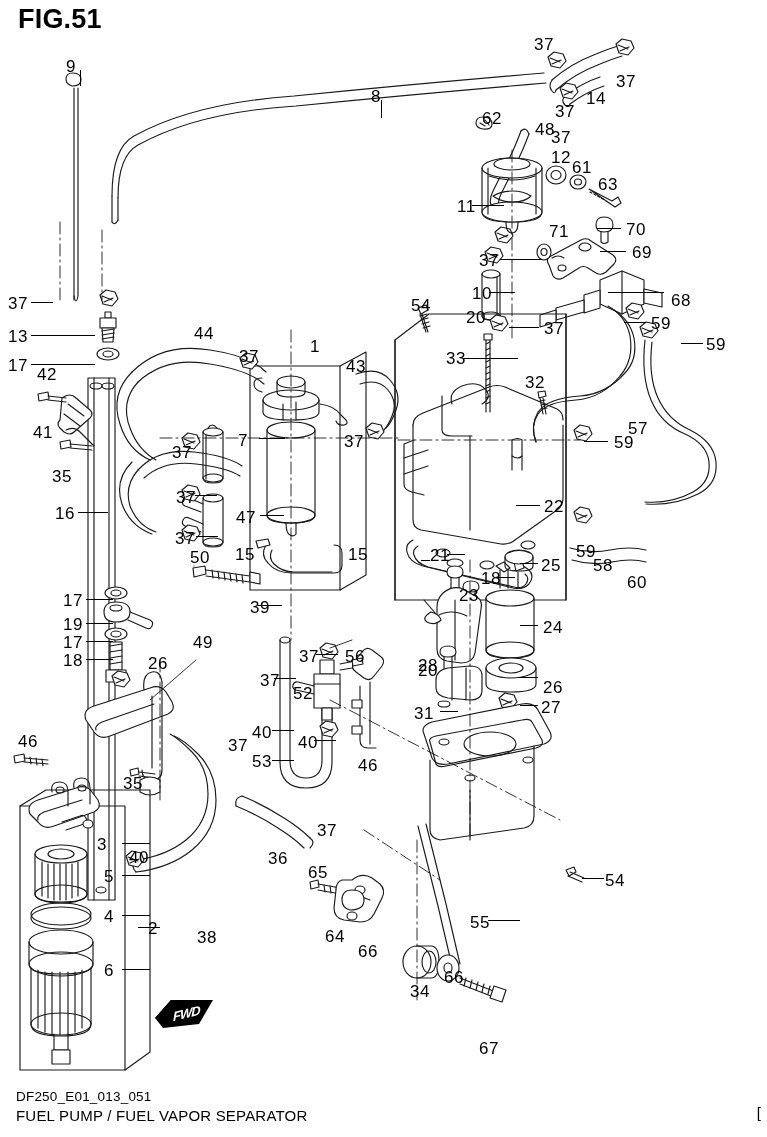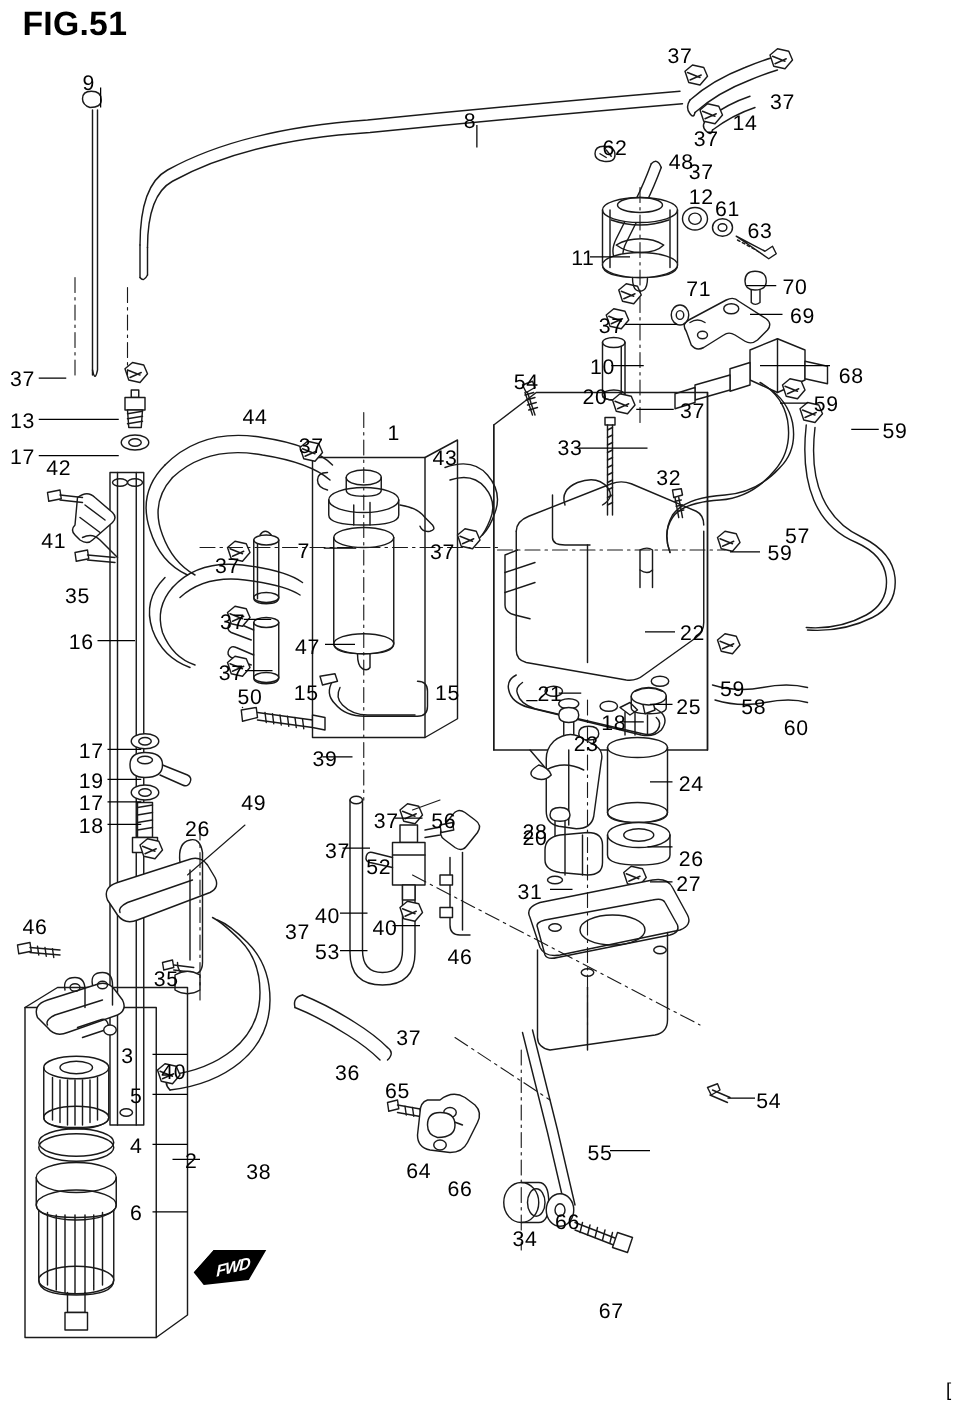--- a/index.html
+++ b/index.html
@@ -656,16 +656,20 @@
     </div>
 
   <div id="fwd-badge">
     <svg viewBox="0 0 64 34" width="64" height="34">
       <path d="M2 20 L18 2 L60 2 L46 26 L10 30 Z" fill="#000"></path>
       <path d="M2 20 L18 2 L22 4 L8 22 Z" fill="#000"></path>
     </svg>
     <div class="fwd-text">FWD</div>
   </div>
 
+  <div id="footer">
+    <div class="code">DF250_E01_013_051</div>
+    <div class="name">FUEL PUMP / FUEL VAPOR SEPARATOR</div>
+  </div>
 
   <div id="corner-mark">[</div>
 
 </div>
 
 </body></html>

